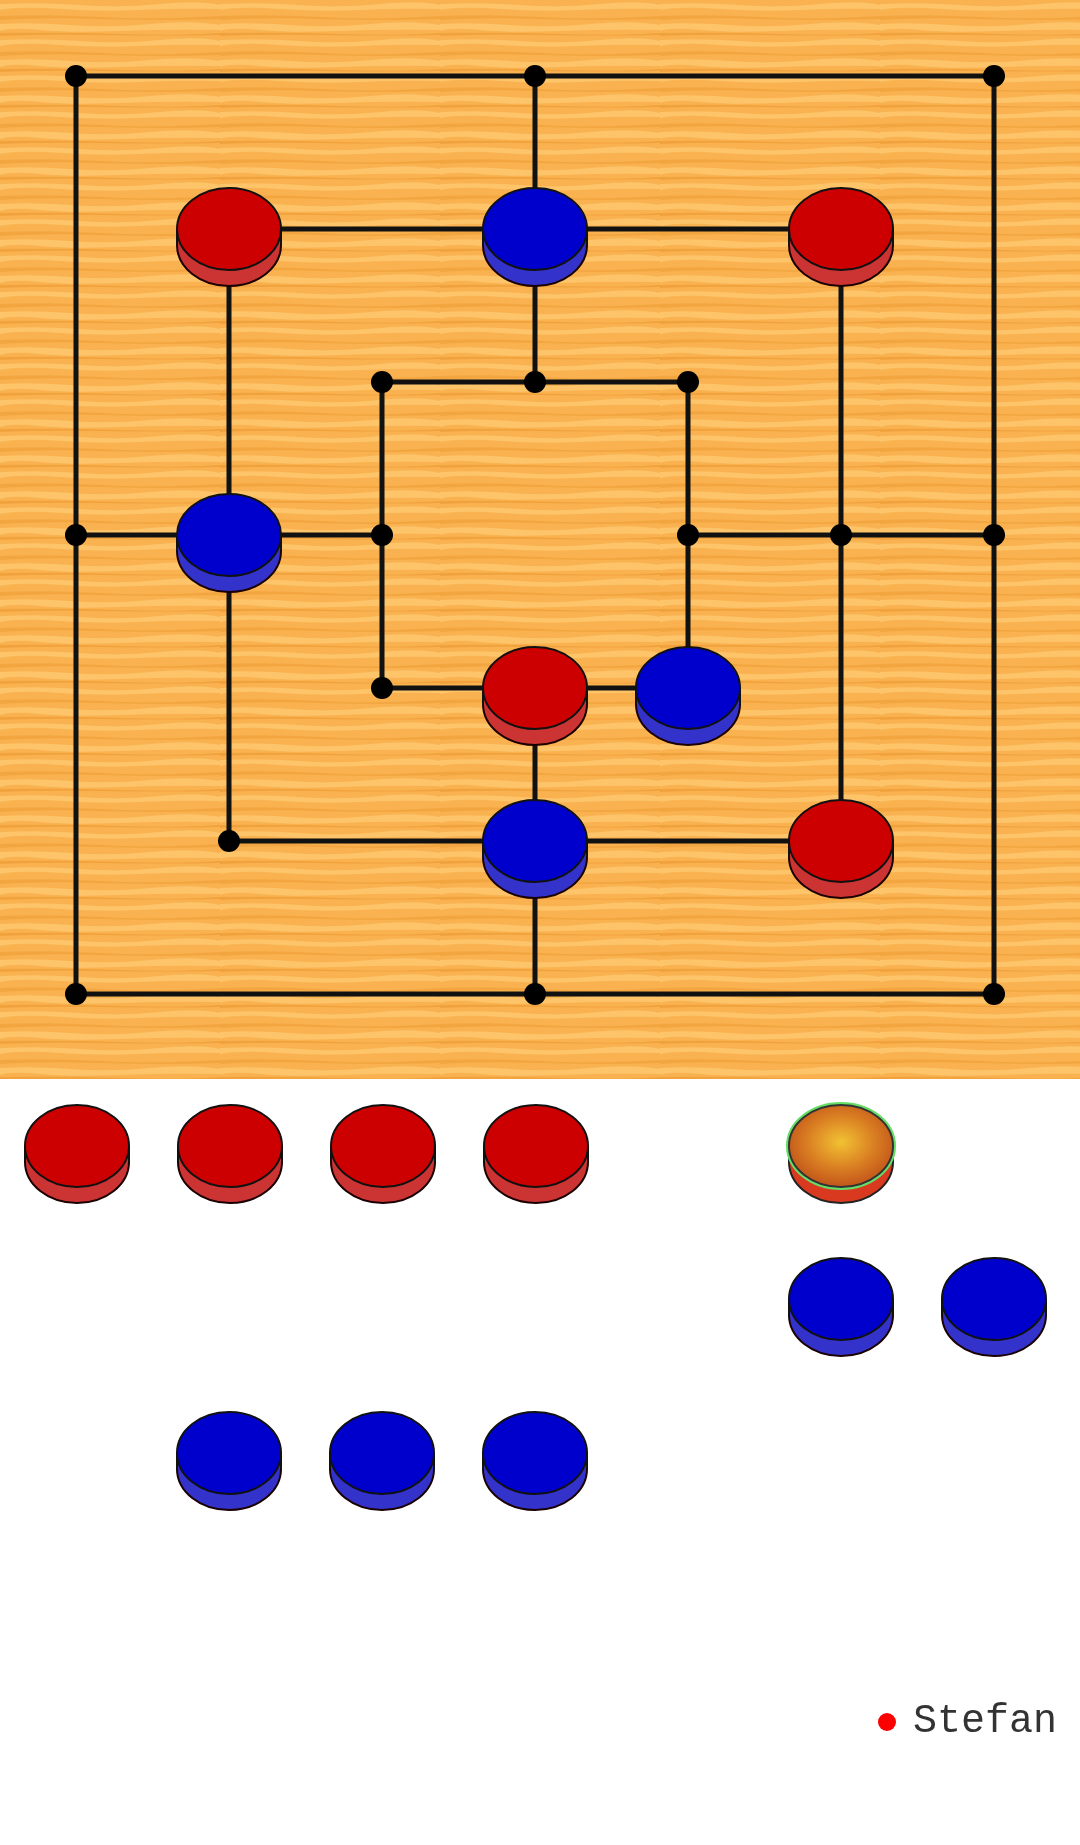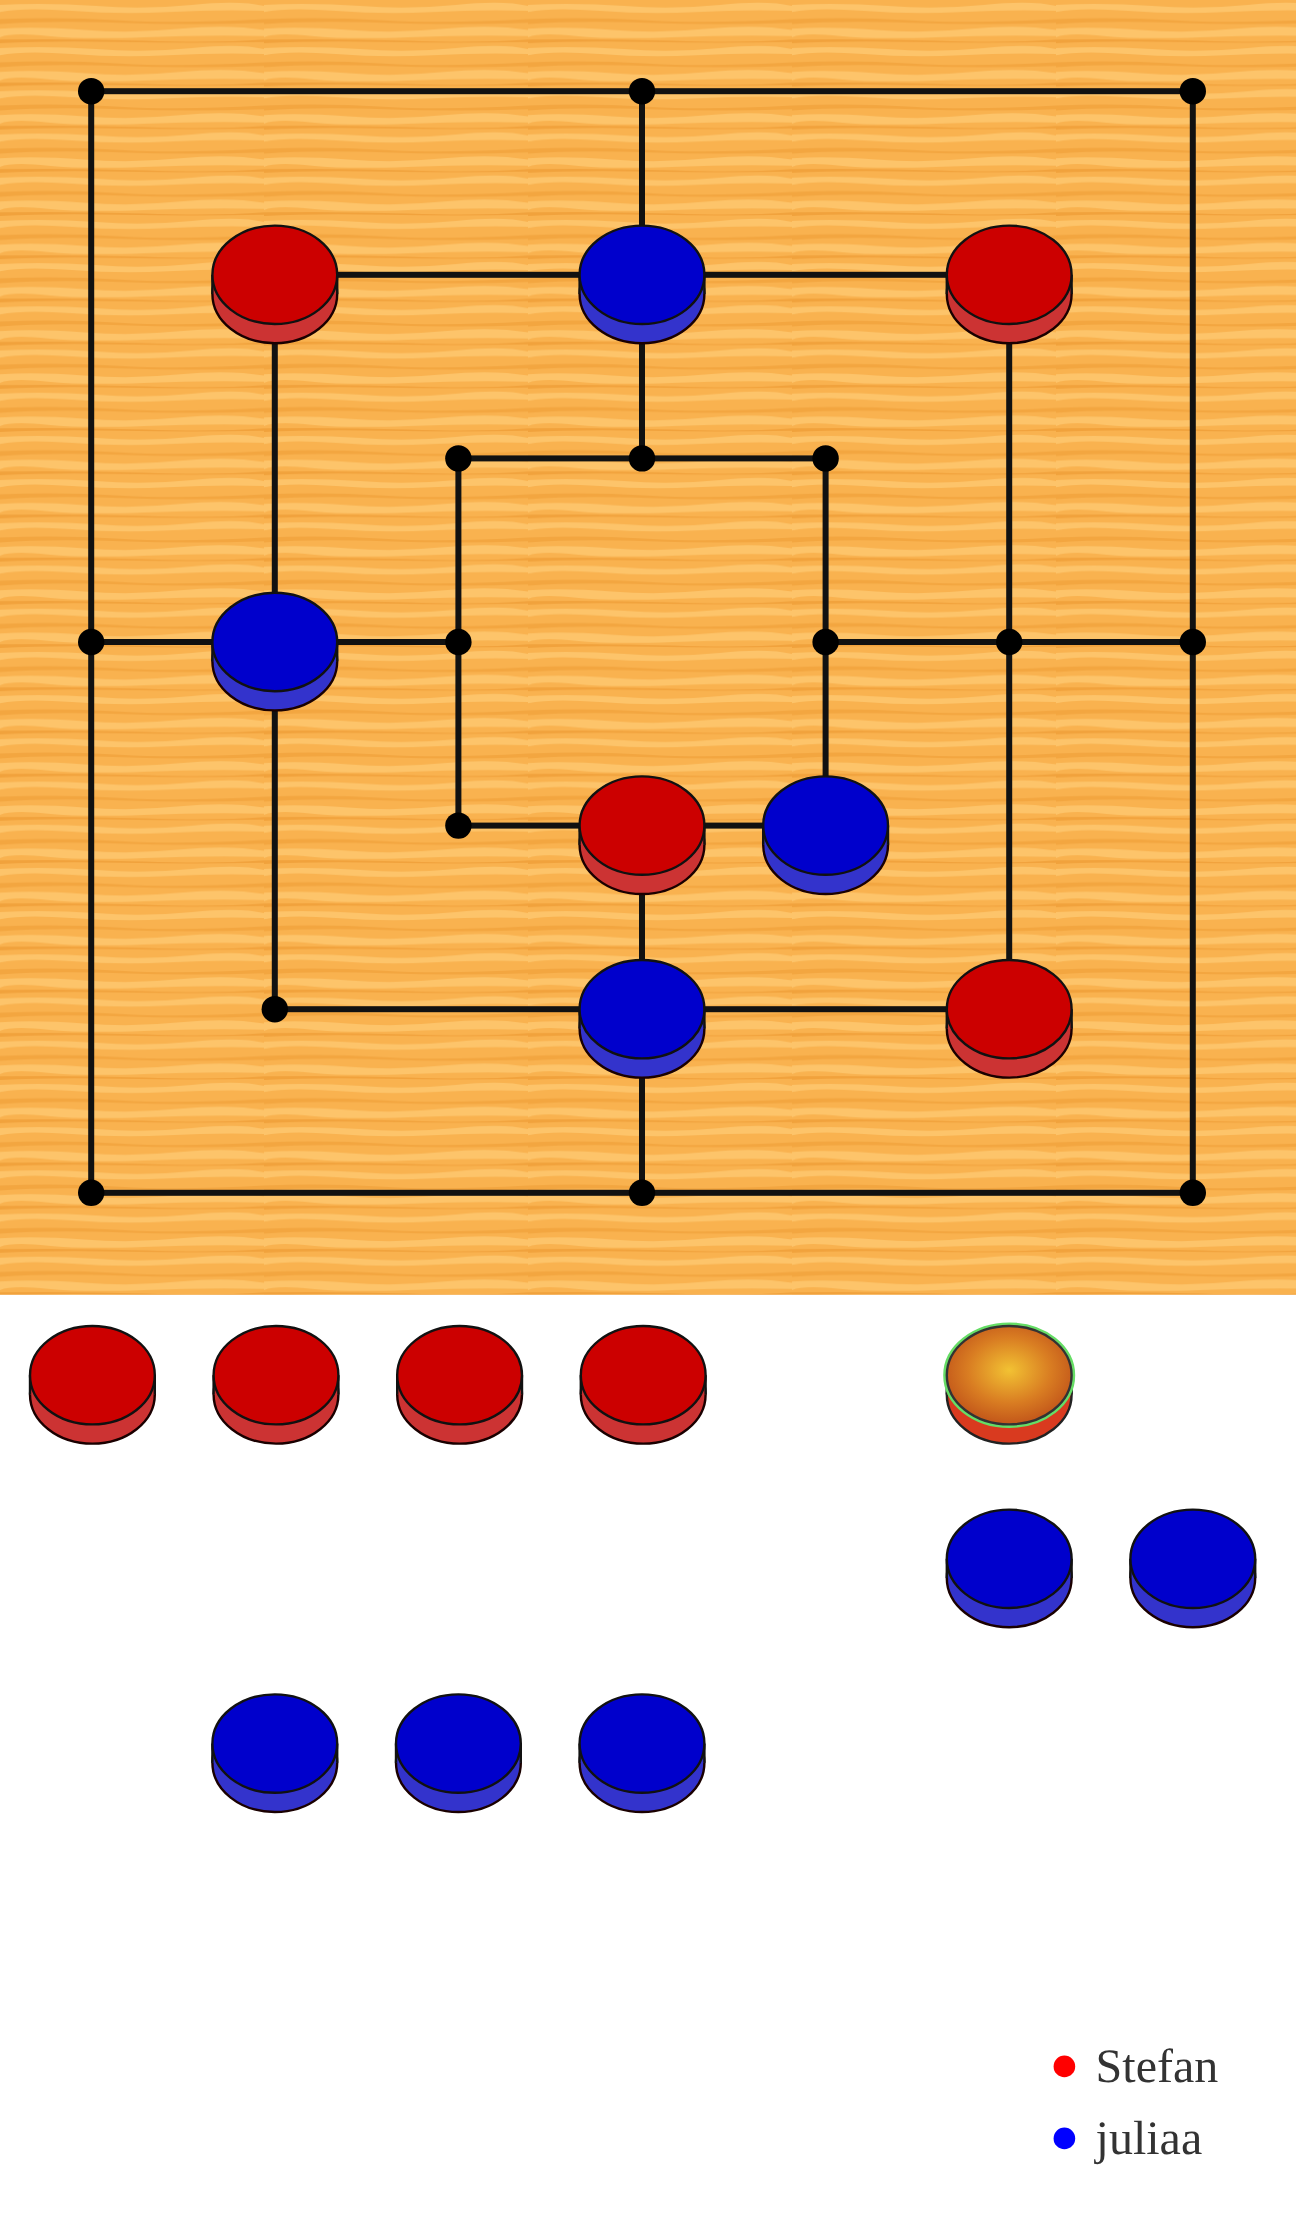--- a/index.html
+++ b/index.html
@@ -2,21 +2,21 @@
 <html><head>
 <meta charset="utf-8">
 <style>
   html, body { margin:0; padding:0; background:#ffffff; }
   body { width:1080px; height:1845px; position:relative; overflow:hidden; font-family:"Liberation Sans", sans-serif; }
   #board-wrap { position:absolute; left:0; top:0; width:1080px; height:1079px; }
   #stage { position:absolute; left:0; top:0; }
   .legend { position:absolute; left:878px; top:1692px; }
   .legend-row { display:flex; align-items:center; height:60px; }
   .legend-dot { width:18px; height:18px; border-radius:50%; margin-right:17px; }
-  .legend-name { font-size:40px; color:#333333; font-family:Liberation Serif, serif; line-height:1; }
+  .legend-name { font-size:40px; color:#333333; font-family:Liberation Mono, monospace; line-height:1; }
   .piece { cursor:pointer; }
   .node { cursor:pointer; }
 </style>
 </head>
 <body>
 
 <div id="board-wrap"></div>
 
 <svg id="stage" width="1080" height="1845" viewBox="0 0 1080 1845" xmlns="http://www.w3.org/2000/svg">
   <defs>
@@ -200,17 +200,13 @@
         <ellipse cx="535" cy="1453" rx="52" ry="41" fill="#0000cc" stroke="#111" stroke-width="2"></ellipse>
       </g>
     </g>
 </svg>
 
 <div class="legend">
   <div class="legend-row">
     <span class="legend-dot" id="dot0" style="background: rgb(255, 0, 0);"></span>
     <span class="legend-name">Stefan</span>
   </div>
-  <div class="legend-row">
-    <span class="legend-dot" id="dot1" style="background: rgb(0, 0, 255);"></span>
-    <span class="legend-name">juliaa</span>
-  </div>
 </div>
 
 </body></html>

